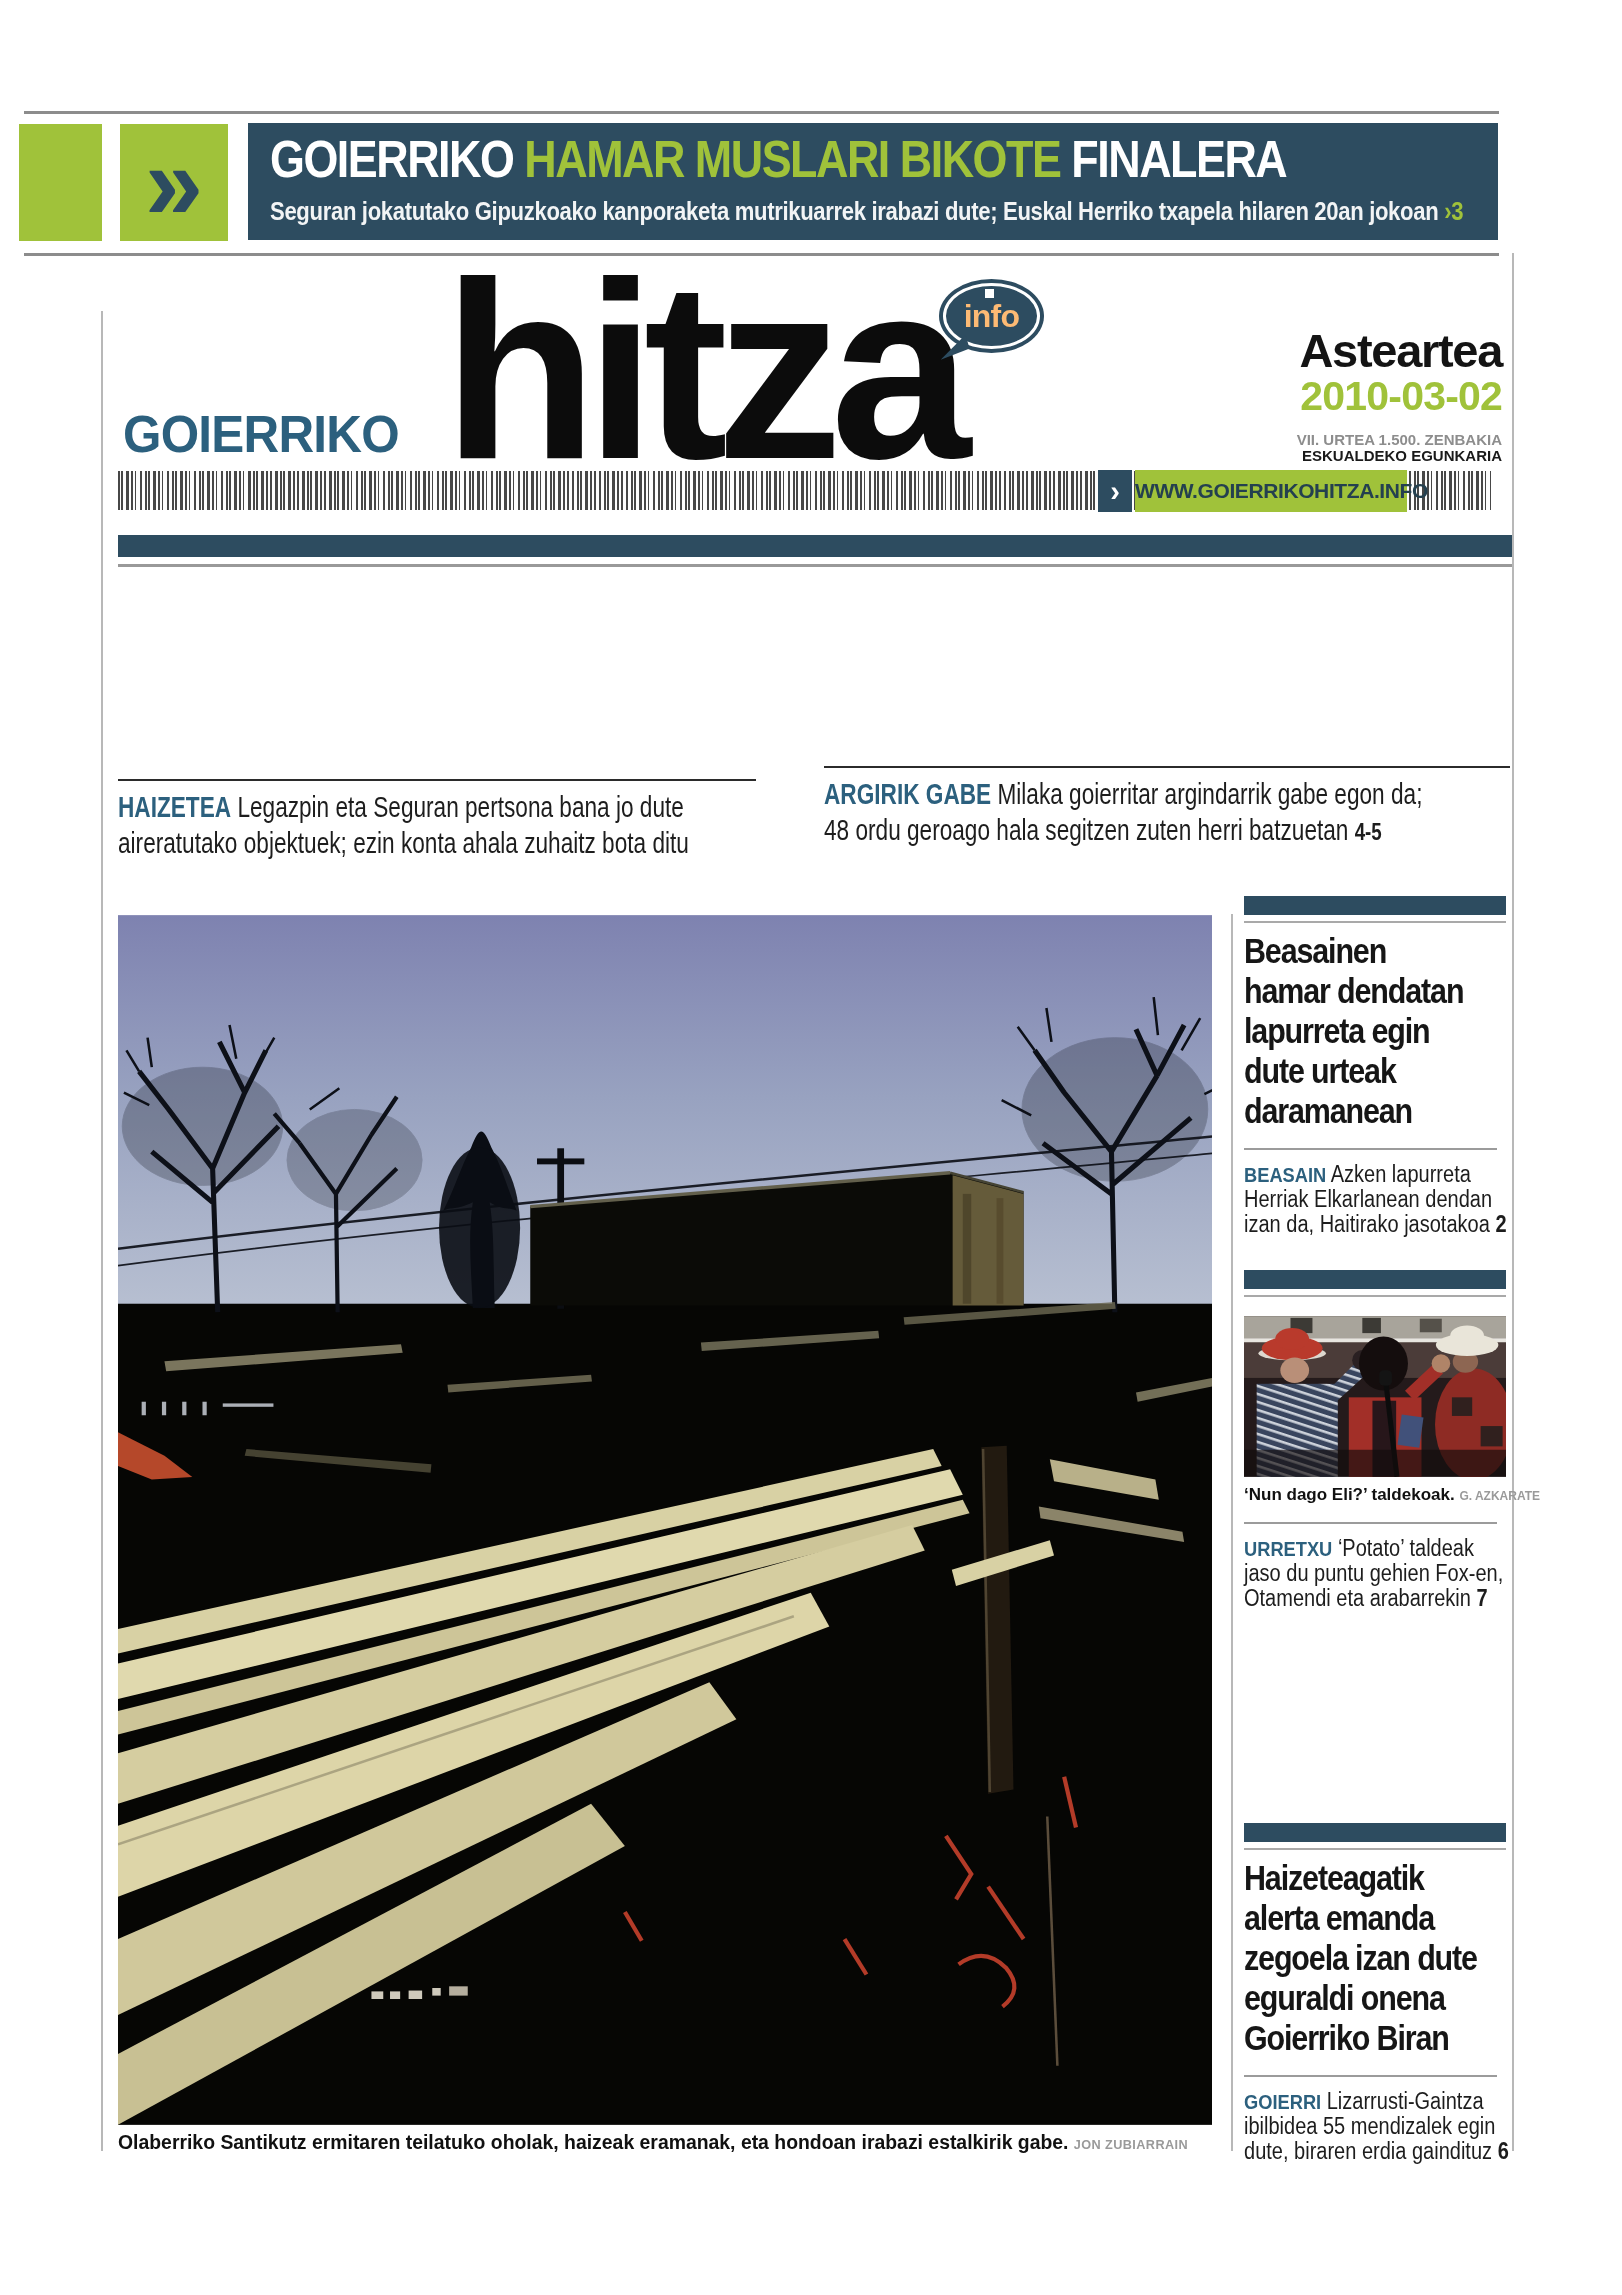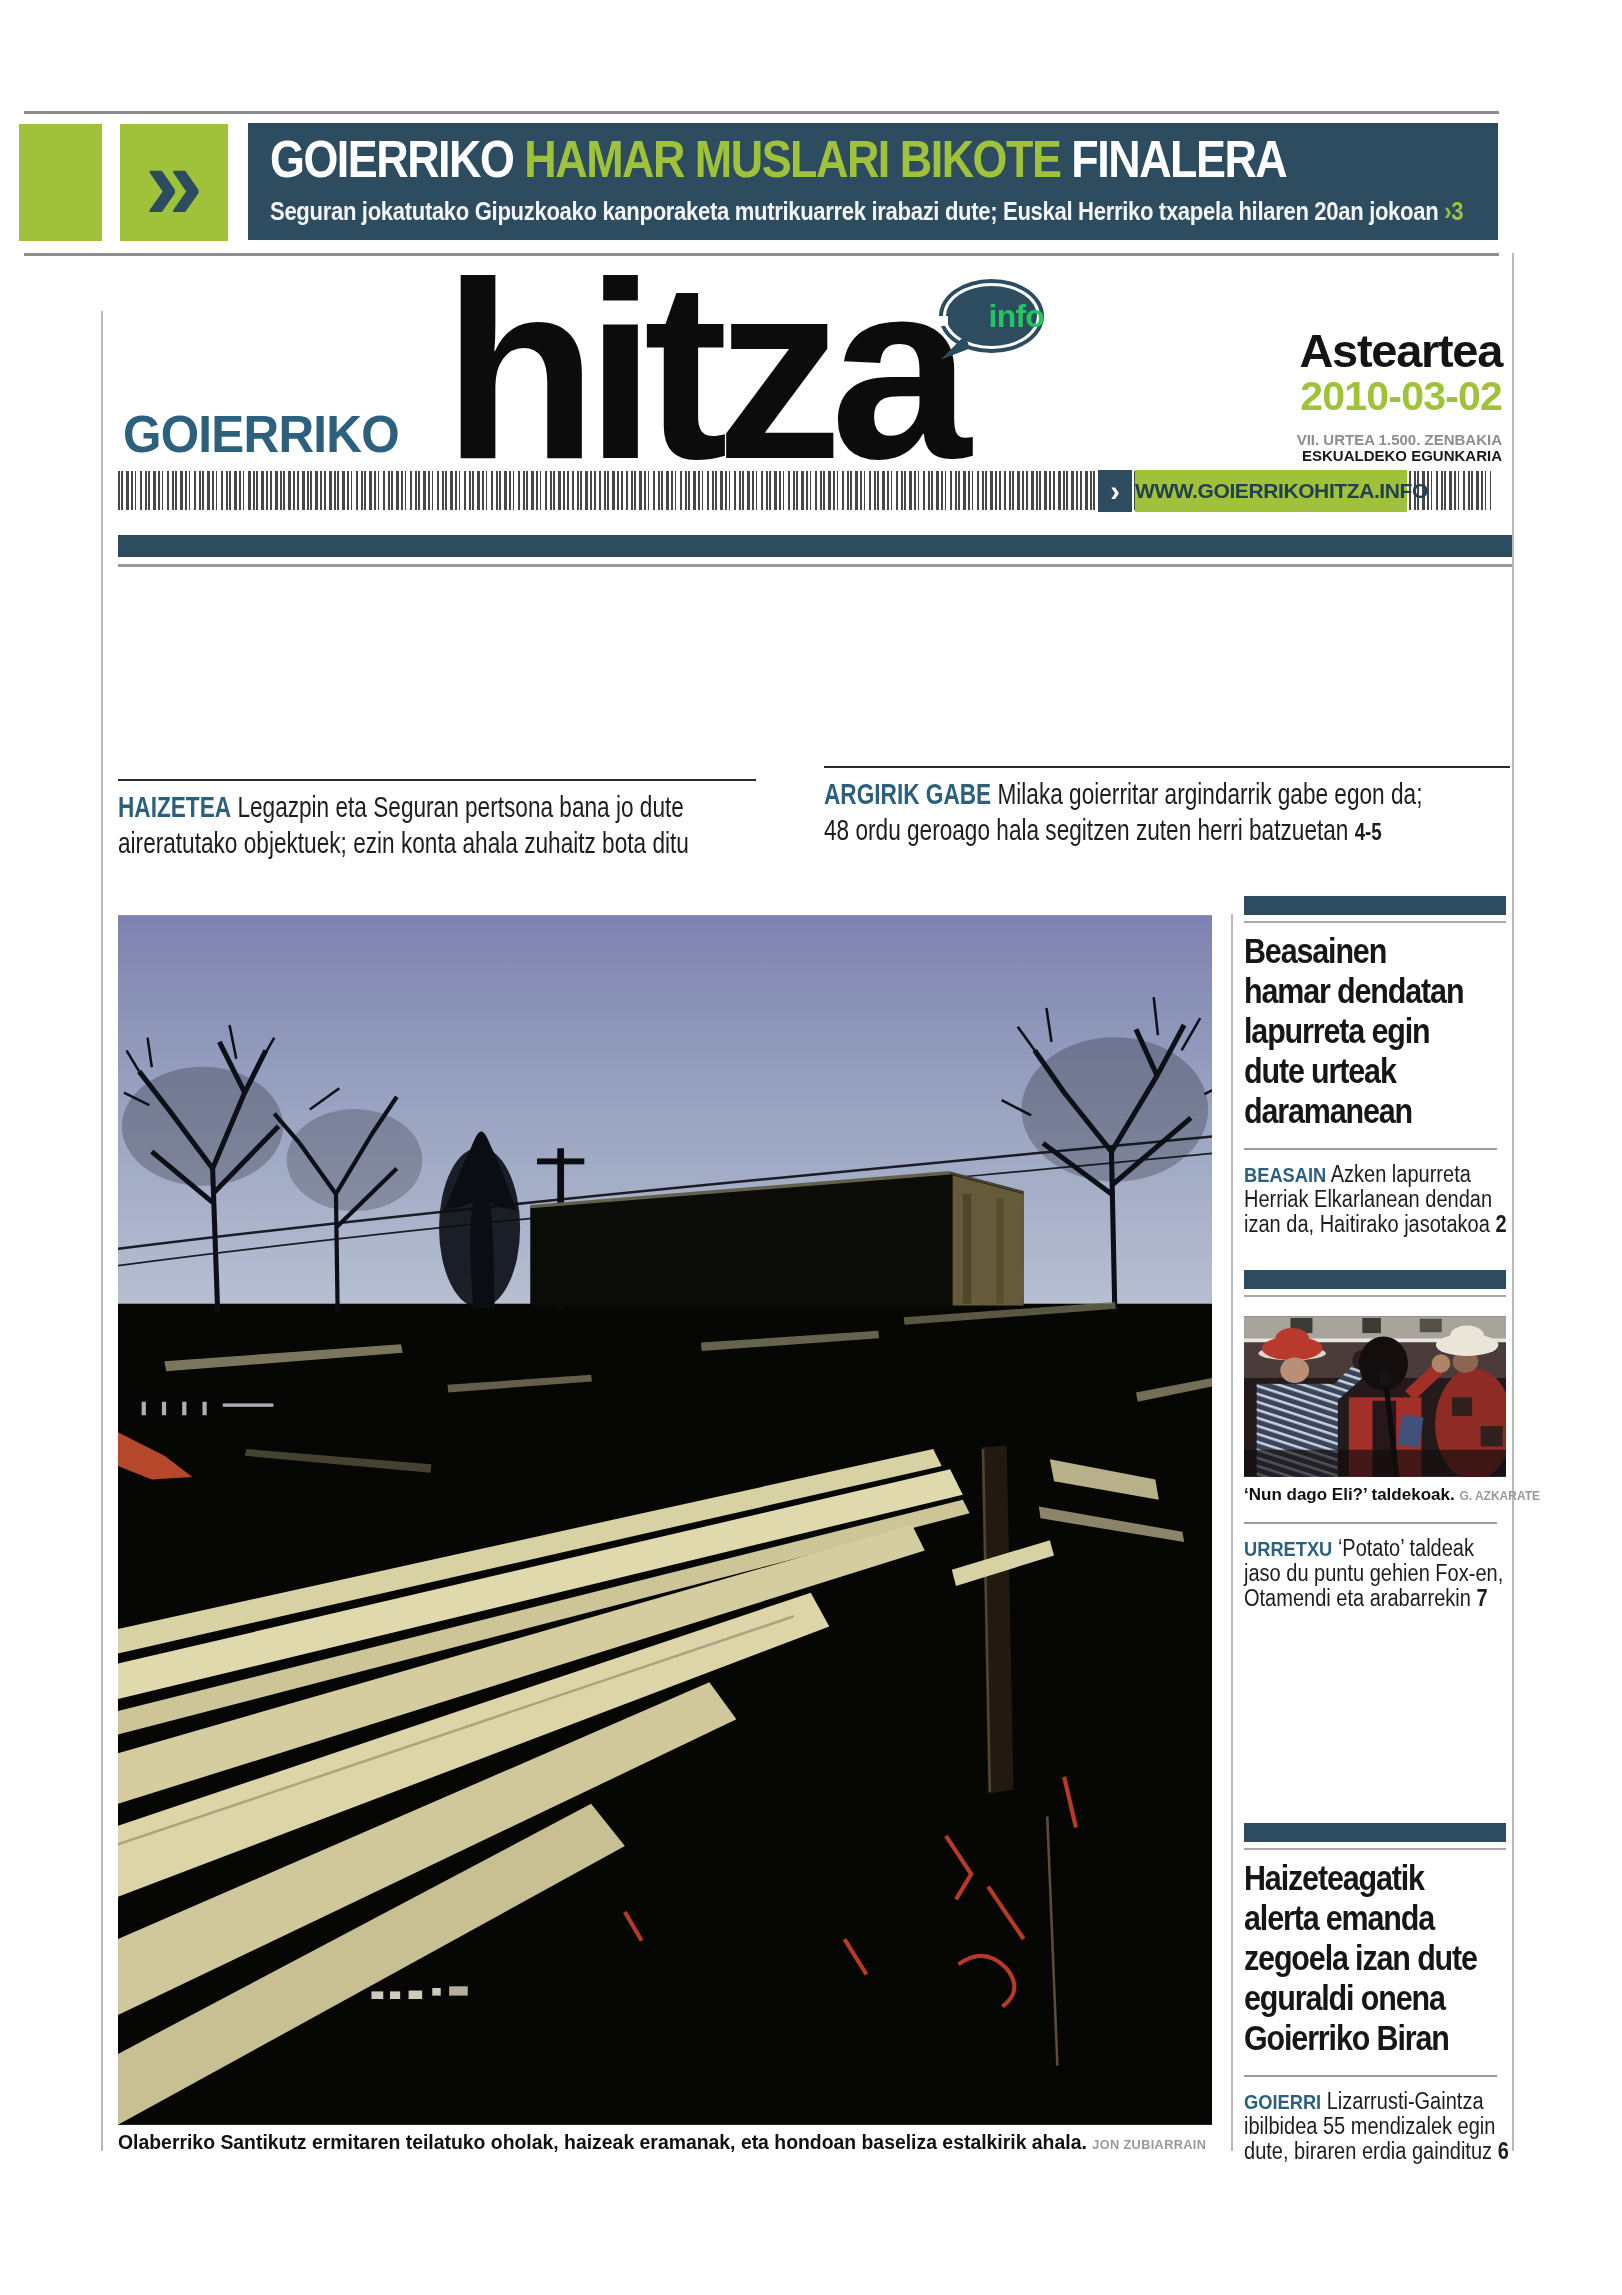--- a/index.html
+++ b/index.html
@@ -19,22 +19,22 @@
   #banner-sub .grn{color:#a0c23a;font-weight:800;}
   .banner-chevron{color:#2d4c60;font-size:105px;font-weight:800;line-height:117px;text-align:center;width:100%;}
 
   
   #region-name{font-size:52px;font-weight:800;color:#2c607e;letter-spacing:-0.8px;transform:scaleX(.95);}
   #paper-title{font-size:253px;font-weight:700;letter-spacing:-12px;color:#0c0c0c;line-height:203px;}
   #info-badge{width:105px;height:74px;background:#2d4c60;border-radius:50%;}
   #info-badge .ring{position:absolute;left:4.2px;top:4.2px;right:4.2px;bottom:4.2px;border:3.4px solid #fff;border-radius:50%;}
   #info-badge .tail{position:absolute;left:1.7px;bottom:-6.8px;width:29px;height:25px;background:#2d4c60;
                     clip-path:polygon(0 100%,85% 0,100% 55%);}
-  #info-badge .lbl{position:absolute;left:0;top:0;width:100%;height:100%;display:flex;align-items:center;justify-content:space-between;
-                   color:#22c55e;font-weight:800;font-size:32px;letter-spacing:-0.8px;}
+  #info-badge .lbl{position:absolute;left:0;top:0;width:100%;height:100%;display:flex;align-items:center;justify-content:flex-start;
+                   color:#fdba74;font-weight:800;font-size:32px;letter-spacing:-0.8px;flex-direction:column;}
   #info-badge .dot{display:inline-block;width:9.3px;height:9.3px;background:#fff;margin-right:4.2px;margin-top:10px;}
   #date-block{text-align:right;line-height:1.05;}
   #weekday{font-size:47px;font-weight:800;letter-spacing:-1.3px;color:#141414;}
   #issue-date{font-size:41px;font-weight:800;letter-spacing:-0.8px;color:#a0c23a;}
   #issue-line{font-size:15px;font-weight:700;color:#8d8d8d;margin-top:13.5px;}
   #tagline{font-size:15px;font-weight:800;color:#1a1a1a;}
 
   
   .barcode{background:repeating-linear-gradient(90deg,#474747 0 1.7px,#fdfdfd 1.7px 3.4px,#474747 3.4px 5px,#fdfdfd 5px 8.4px,#474747 8.4px 11px,#fdfdfd 11px 13.5px);}
   #url-chevron-box{display:flex;align-items:center;justify-content:center;color:#fff;font-size:29px;font-weight:800;}
@@ -226,21 +226,21 @@
         <rect x="300" y="1274" width="14" height="9"></rect>
           <rect x="322" y="1274" width="12" height="9"></rect>
         <rect x="344" y="1273" width="16" height="10"></rect>
           <rect x="372" y="1270" width="10" height="9"></rect>
         <rect x="392" y="1268" width="22" height="11" fill="#b5ae9e"></rect>
       </g>
     </svg>
   </div>
 
   <div class="abs nowrap" style="left:118px;top:2131px;">
-    <span class="caption-bold">Olaberriko Santikutz ermitaren teilatuko oholak, haizeak eramanak, eta hondoan baseliza estalkirik ahala. </span><span class="caption-credit">JON ZUBIARRAIN</span>
+    <span class="caption-bold">Olaberriko Santikutz ermitaren teilatuko oholak, haizeak eramanak, eta hondoan irabazi estalkirik gabe. </span><span class="caption-credit">JON ZUBIARRAIN</span>
   </div>
 
   <div class="abs" style="left:1244px;top:896px;width:262px;">
     <div class="sb-bar"></div>
     <div class="sb-rule"></div>
     <div style="margin-top:8.4px;">
       <div class="sb-hl">Beasainen</div>
       <div class="sb-hl">hamar dendatan</div>
       <div class="sb-hl">lapurreta egin</div>
       <div class="sb-hl">dute urteak</div>

